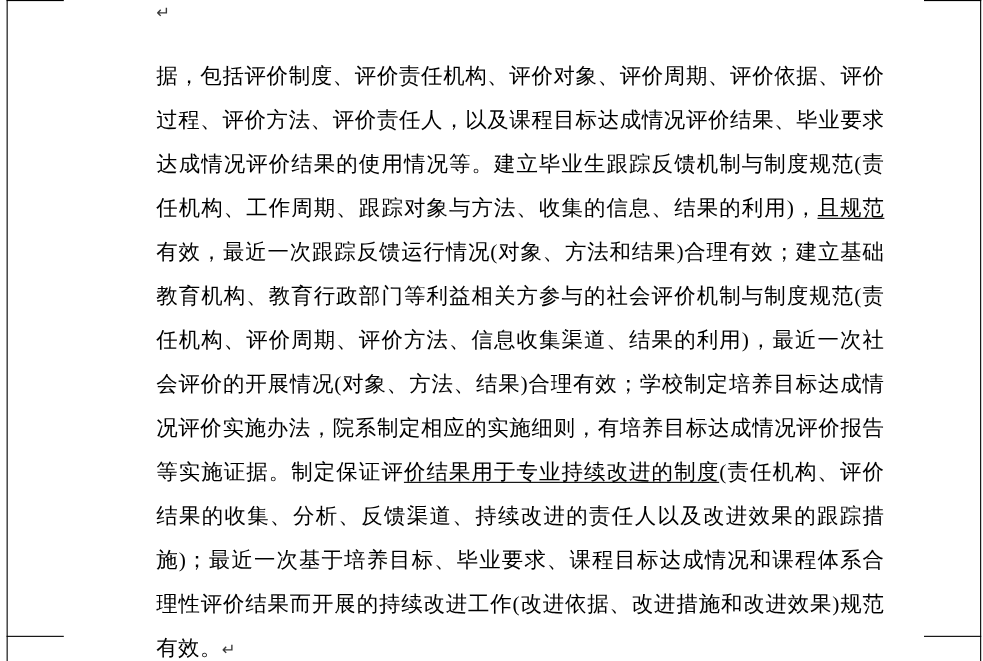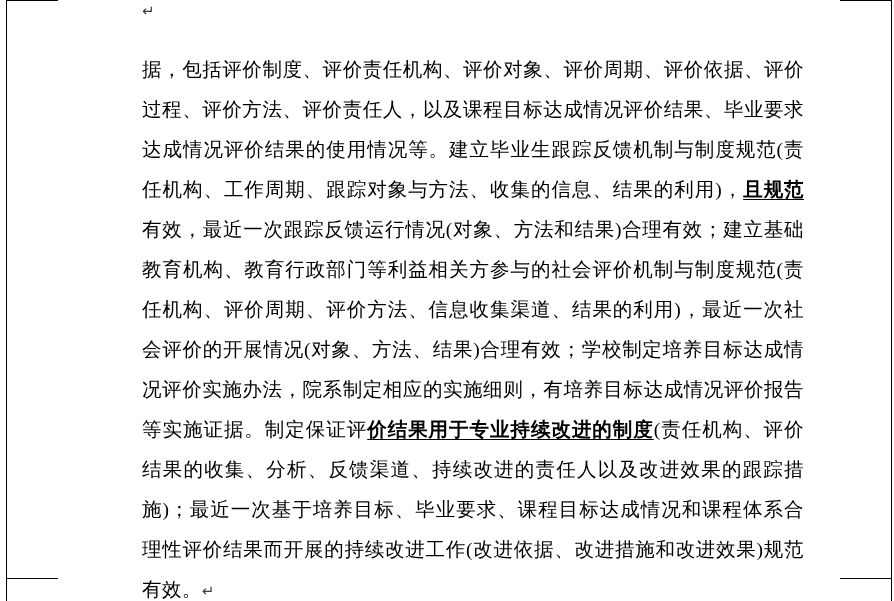--- a/index.html
+++ b/index.html
@@ -88,21 +88,20 @@
     line-height: 40px;
     color: #000000;
     text-align: justify;
     text-justify: inter-ideograph;
     letter-spacing: 0.4px;
     font-family: "Liberation Serif", "DejaVu Serif", serif;
   }
   .body-text .u {
     text-decoration: underline;
     text-underline-offset: 3px;
-    font-weight: bold;
   }
   .pilcrow-end {
     color: #3a3a3a;
     font-family: "DejaVu Sans", sans-serif;
     font-size: 15px;
   }
 </style>
 </head>
 <body>
 

